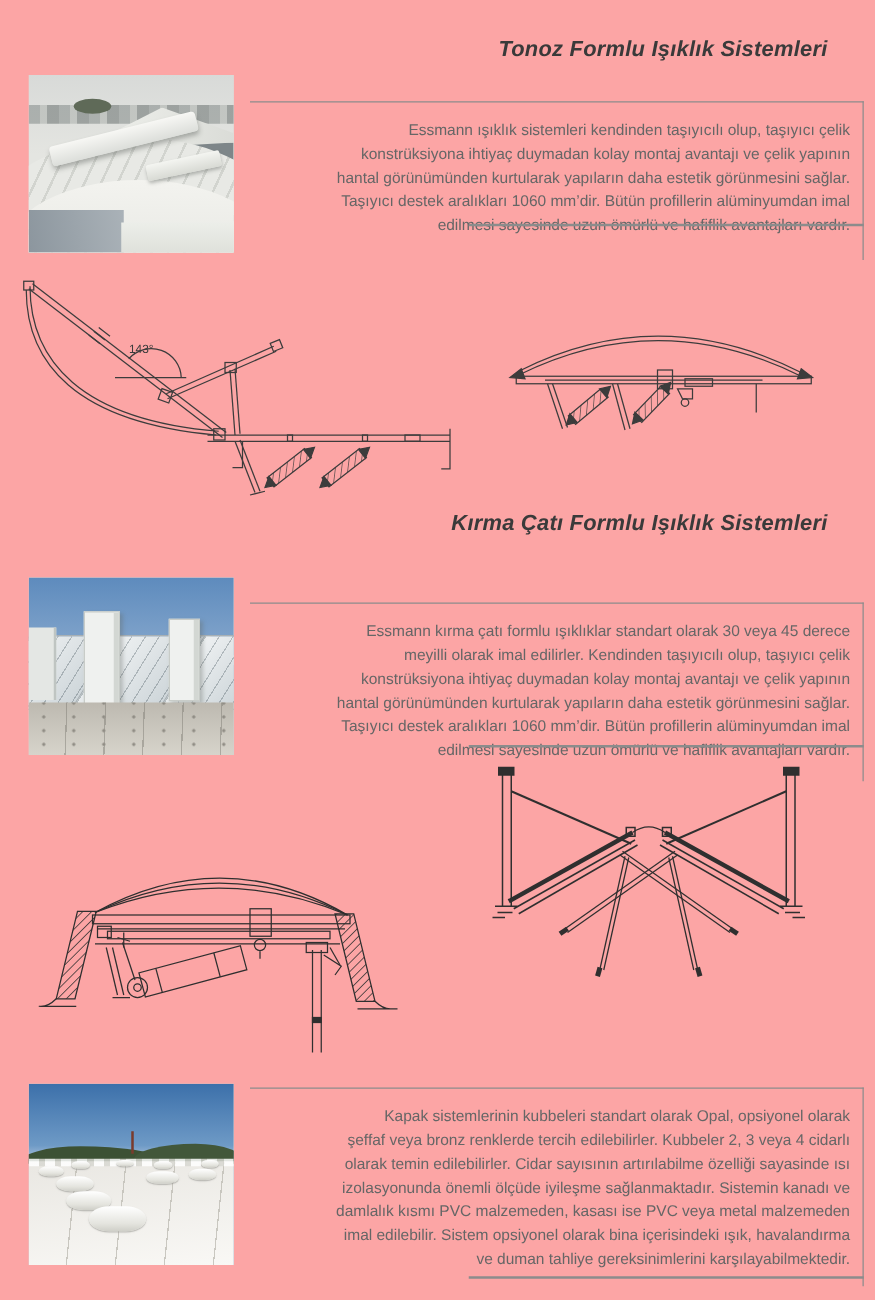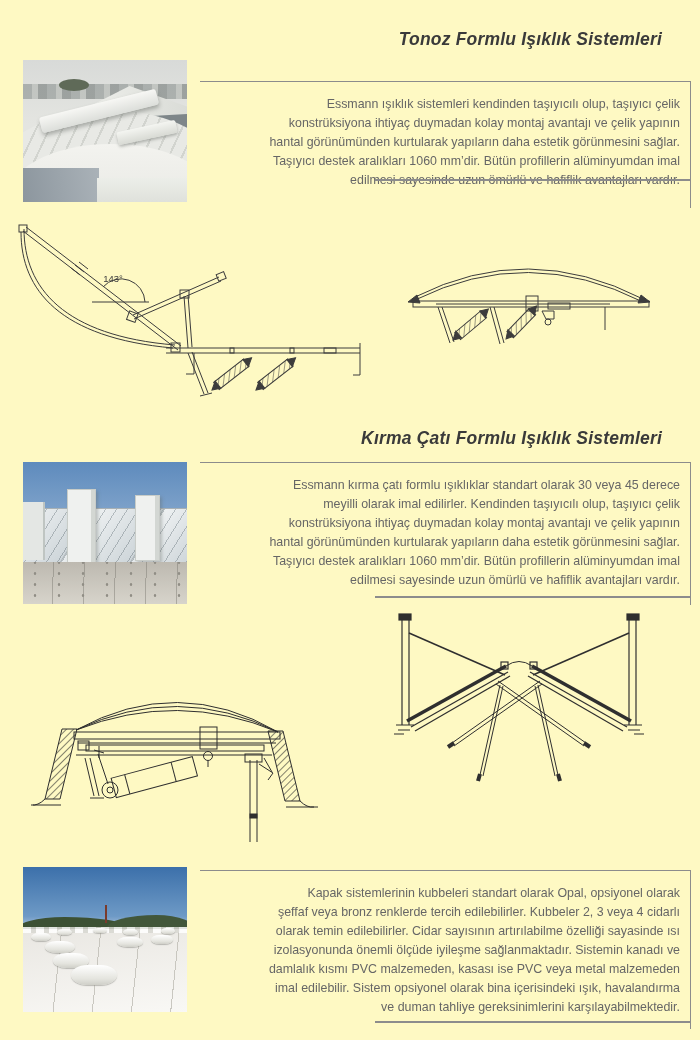--- a/index.html
+++ b/index.html
@@ -1,16 +1,16 @@
 <!DOCTYPE html>
 <html><head>
 <meta charset="utf-8">
 <style>
   html,body{margin:0;padding:0;background:#ffffff;}
-  .page{position:relative;width:700px;height:1040px;background:#fef9c3;overflow:hidden;
+  .page{position:relative;width:700px;height:1040px;background:#fca5a5;overflow:hidden;
         font-family:"Liberation Sans",sans-serif;}
   .a{position:absolute;}
   .sec-title{position:absolute;right:38px;margin:0;text-align:right;
              font-style:italic;font-weight:bold;font-size:17.5px;color:#3a3a3a;letter-spacing:.2px;}
   .tbox{position:absolute;left:200px;width:491px;box-sizing:border-box;
         border-top:1.5px solid #8c8c8c;border-right:1.5px solid #8c8c8c;margin-top:28px;}
   .tbox p{margin:0;padding:13px 10px 0 2px;font-size:12.4px;line-height:19px;color:#666;
           text-align:right;white-space:pre-line;}
   .brule{position:absolute;left:375px;width:316px;height:1.5px;background:#8c8c8c;}
   .photo{position:absolute;left:23px;width:164px;overflow:hidden;background:#dadcd8;}
@@ -127,23 +127,23 @@
         <path d="M47,-1 L39,-5 L39,4 Z" fill="#3c3c3c"></path>
       </g>
       <g transform="translate(106,99) rotate(-46)">
         <rect x="6" y="-4.5" width="32" height="9" fill="url(#hB)"></rect>
         <path d="M0,0 L8,-5 L8,4 Z" fill="#3c3c3c"></path>
         <path d="M45,-1 L37,-5 L37,4 Z" fill="#3c3c3c"></path>
       </g>
     </g>
   </svg>
 
-  <h2 class="sec-title" style="top:428px">Kırma Çatı Formlu Işıklık Sistemleri</h2>
-
-  <div class="tbox" style="top:434px;height:143px">
+  <h2 class="sec-title" style="top:408px">Kırma Çatı Formlu Işıklık Sistemleri</h2>
+
+  <div class="tbox" style="top:454px;height:143px">
     <p>Essmann kırma çatı formlu ışıklıklar standart olarak 30 veya 45 derece
 meyilli olarak imal edilirler. Kendinden taşıyıcılı olup, taşıyıcı çelik
 konstrüksiyona ihtiyaç duymadan kolay montaj avantajı ve çelik yapının
 hantal görünümünden kurtularak yapıların daha estetik görünmesini sağlar.
 Taşıyıcı destek aralıkları 1060 mm’dir. Bütün profillerin alüminyumdan imal
 edilmesi sayesinde uzun ömürlü ve hafiflik avantajları vardır.</p>
   </div>
   <div class="brule" style="top:596px"></div>
 
   <div class="photo" style="top:462px;height:142px">

